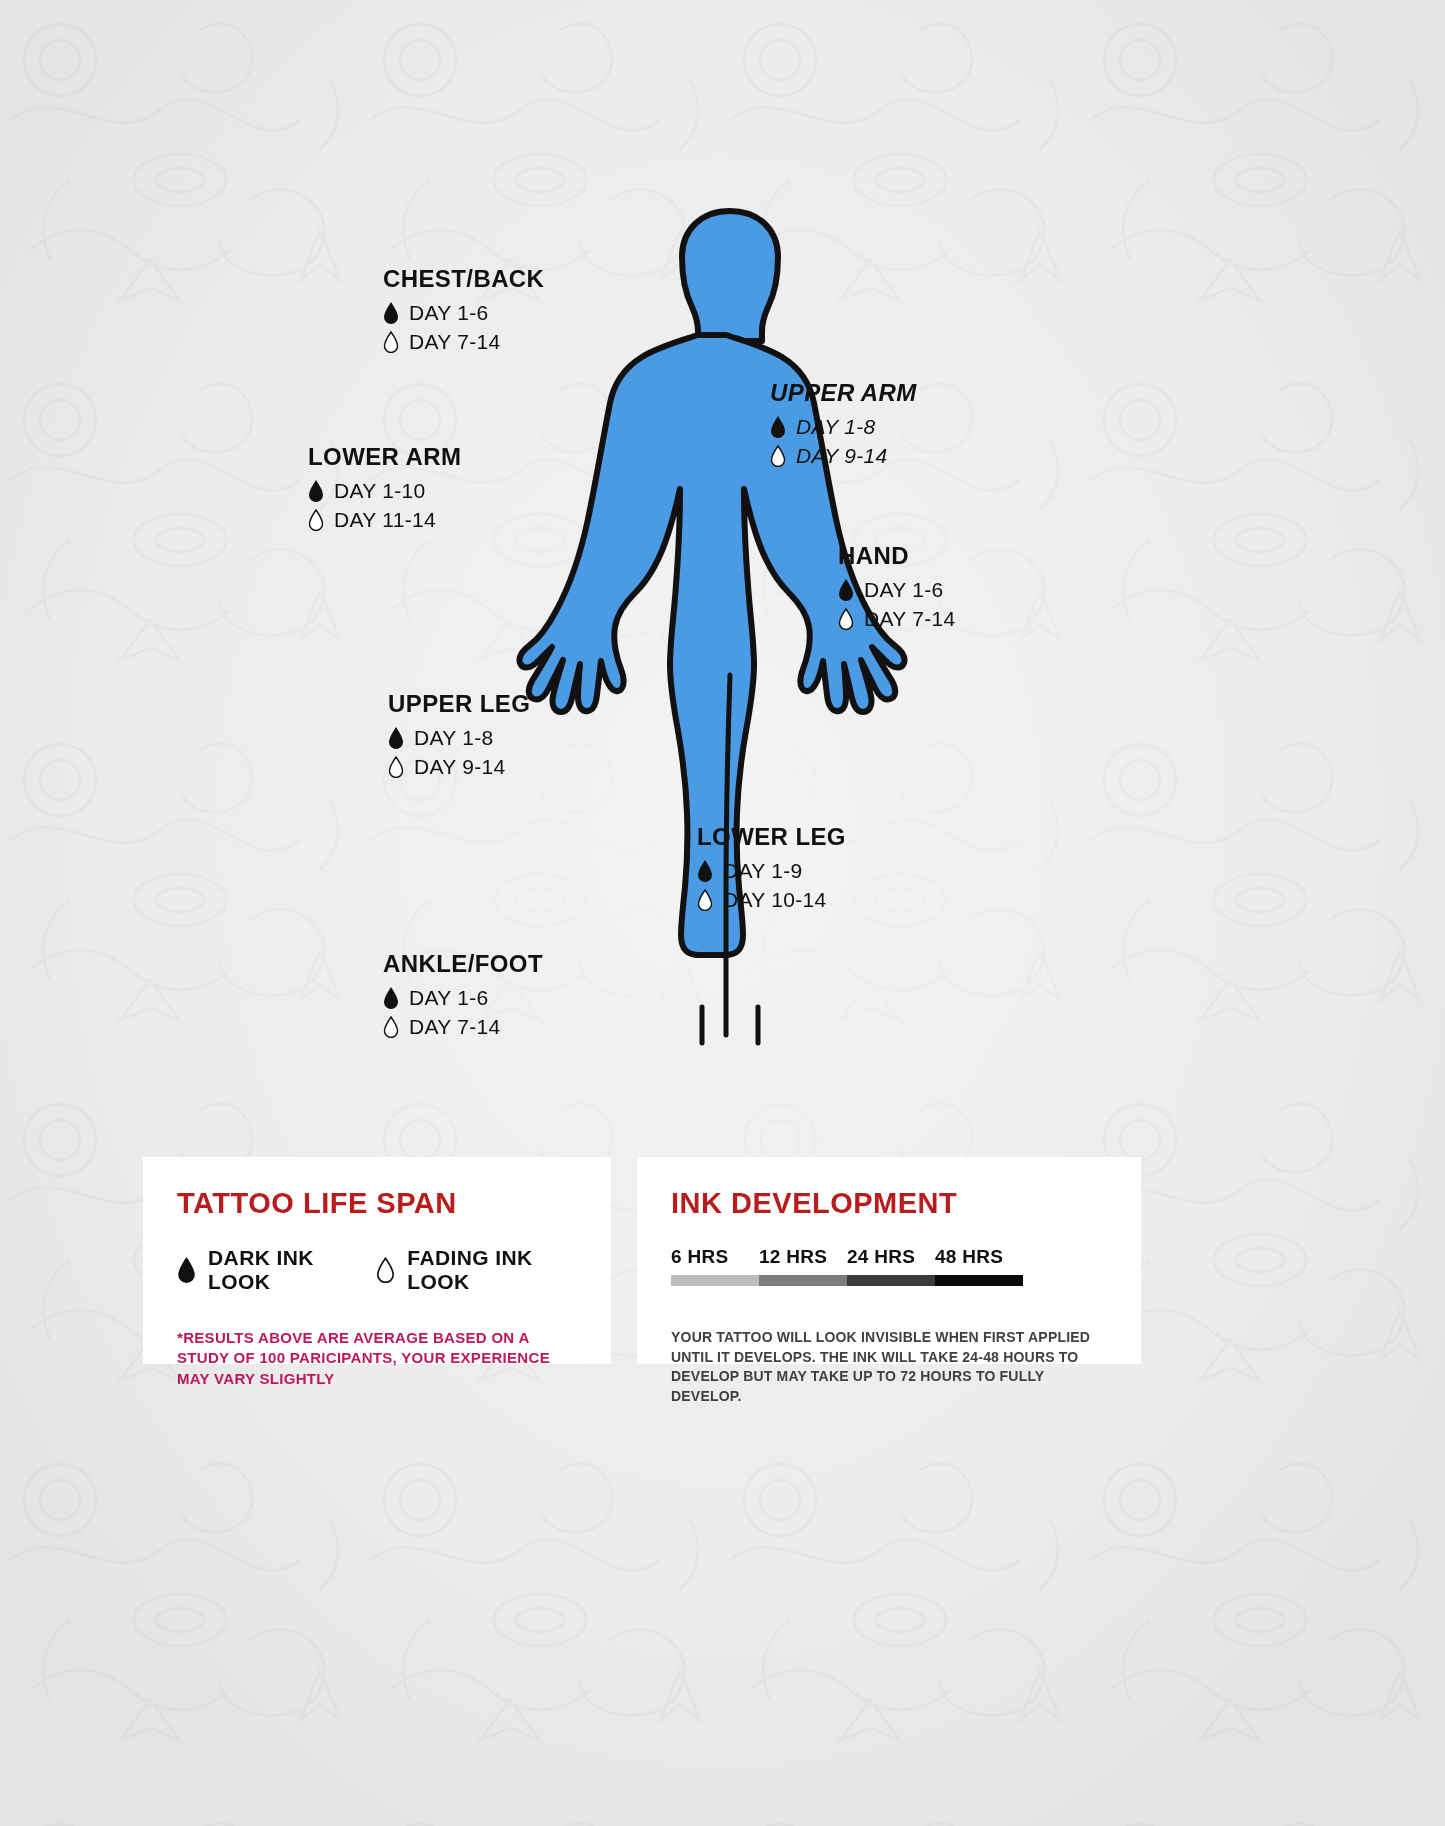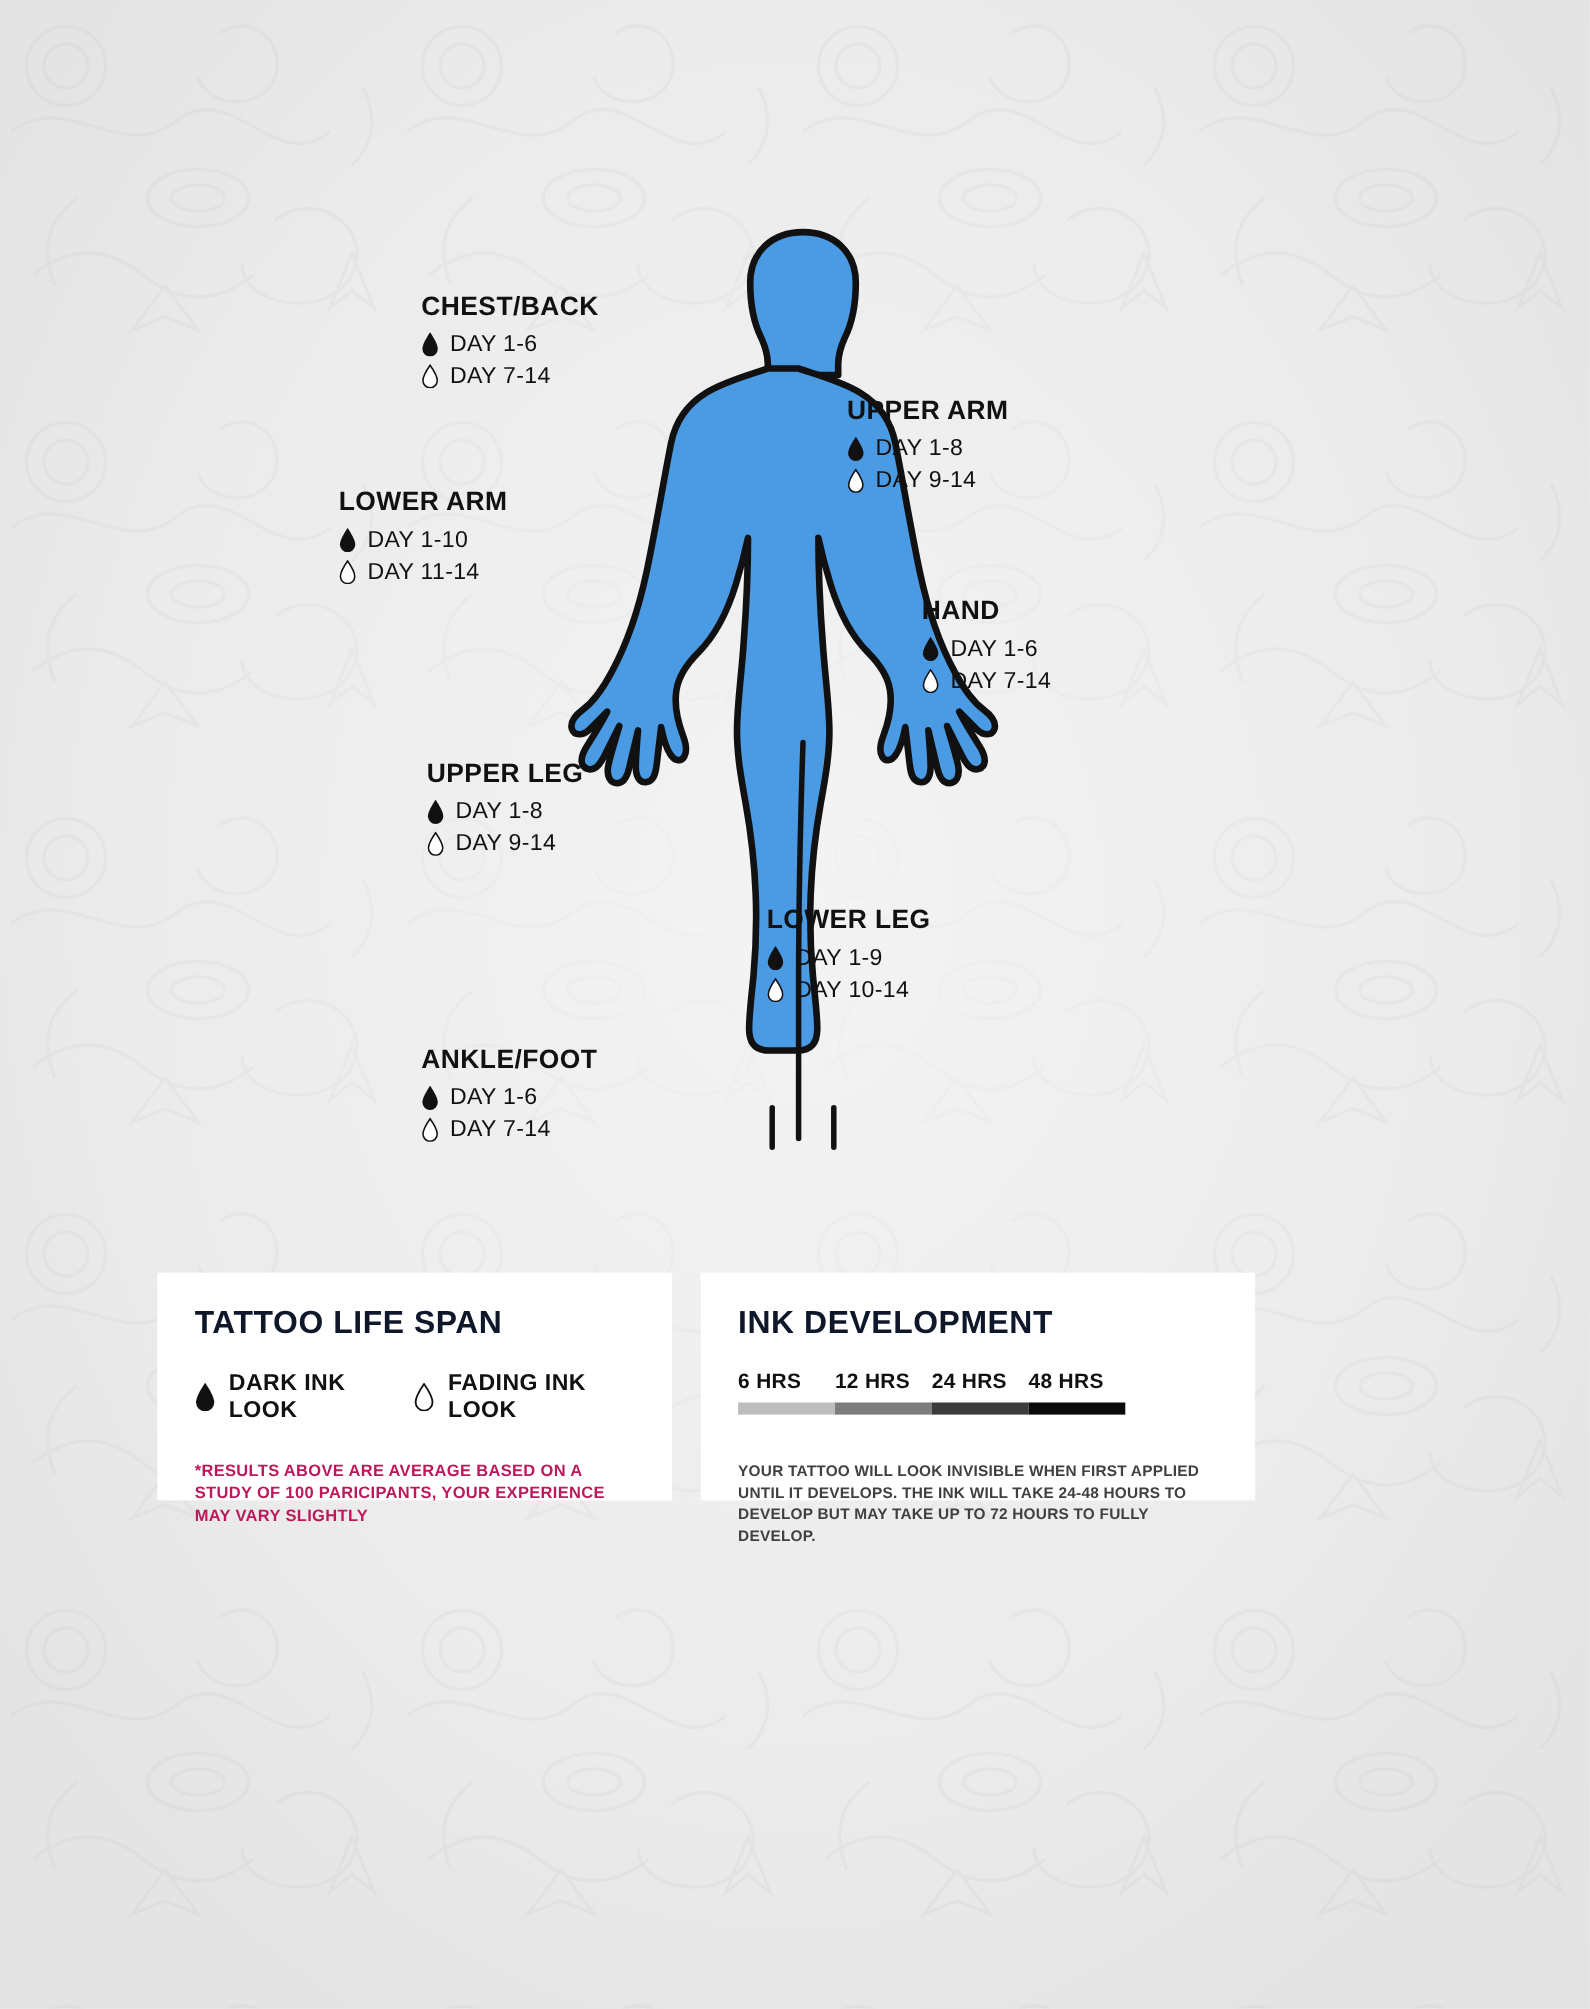--- a/index.html
+++ b/index.html
@@ -87,21 +87,21 @@
     top: 1157px;
     width: 504px;
     height: 207px;
     padding: 30px 34px;
   }
   .panel h2 {
     margin: 0 0 26px 0;
     font-size: 29px;
     font-weight: bold;
     letter-spacing: 0.5px;
-    color: #0f172a;
+    color: #b91c1c;
   }
   .legend-row {
     display: flex;
     align-items: center;
     gap: 14px;
   }
   .legend-item {
     display: flex;
     align-items: center;
     gap: 12px;
@@ -289,21 +289,21 @@
   <div class="row">
     <span class="drop">
       <svg viewBox="0 0 16 22">
           <path d="M8 1 C8 1 14.5 10.3 14.5 15 A6.5 6.5 0 0 1 1.5 15 C1.5 10.3 8 1 8 1 Z" fill="#ffffff" stroke="#111" stroke-width="1.4"></path>
         </svg>
     </span>
     <span class="txt">DAY 7-14</span>
   </div>
 </div>
 
-<div class="callout left" id="c-upper-arm" style="left:770px; top:360px;">
+<div class="callout left" id="c-upper-arm" style="left:770px; top:379px;font-style:italic;">
   <div class="title">UPPER ARM</div>
   <div class="row">
     <span class="drop">
       <svg viewBox="0 0 16 22">
           <path d="M8 0 C8 0 15 10 15 15 A7 7 0 0 1 1 15 C1 10 8 0 8 0 Z" fill="#111"></path>
         </svg>
     </span>
     <span class="txt">DAY 1-8</span>
   </div>
   <div class="row">

